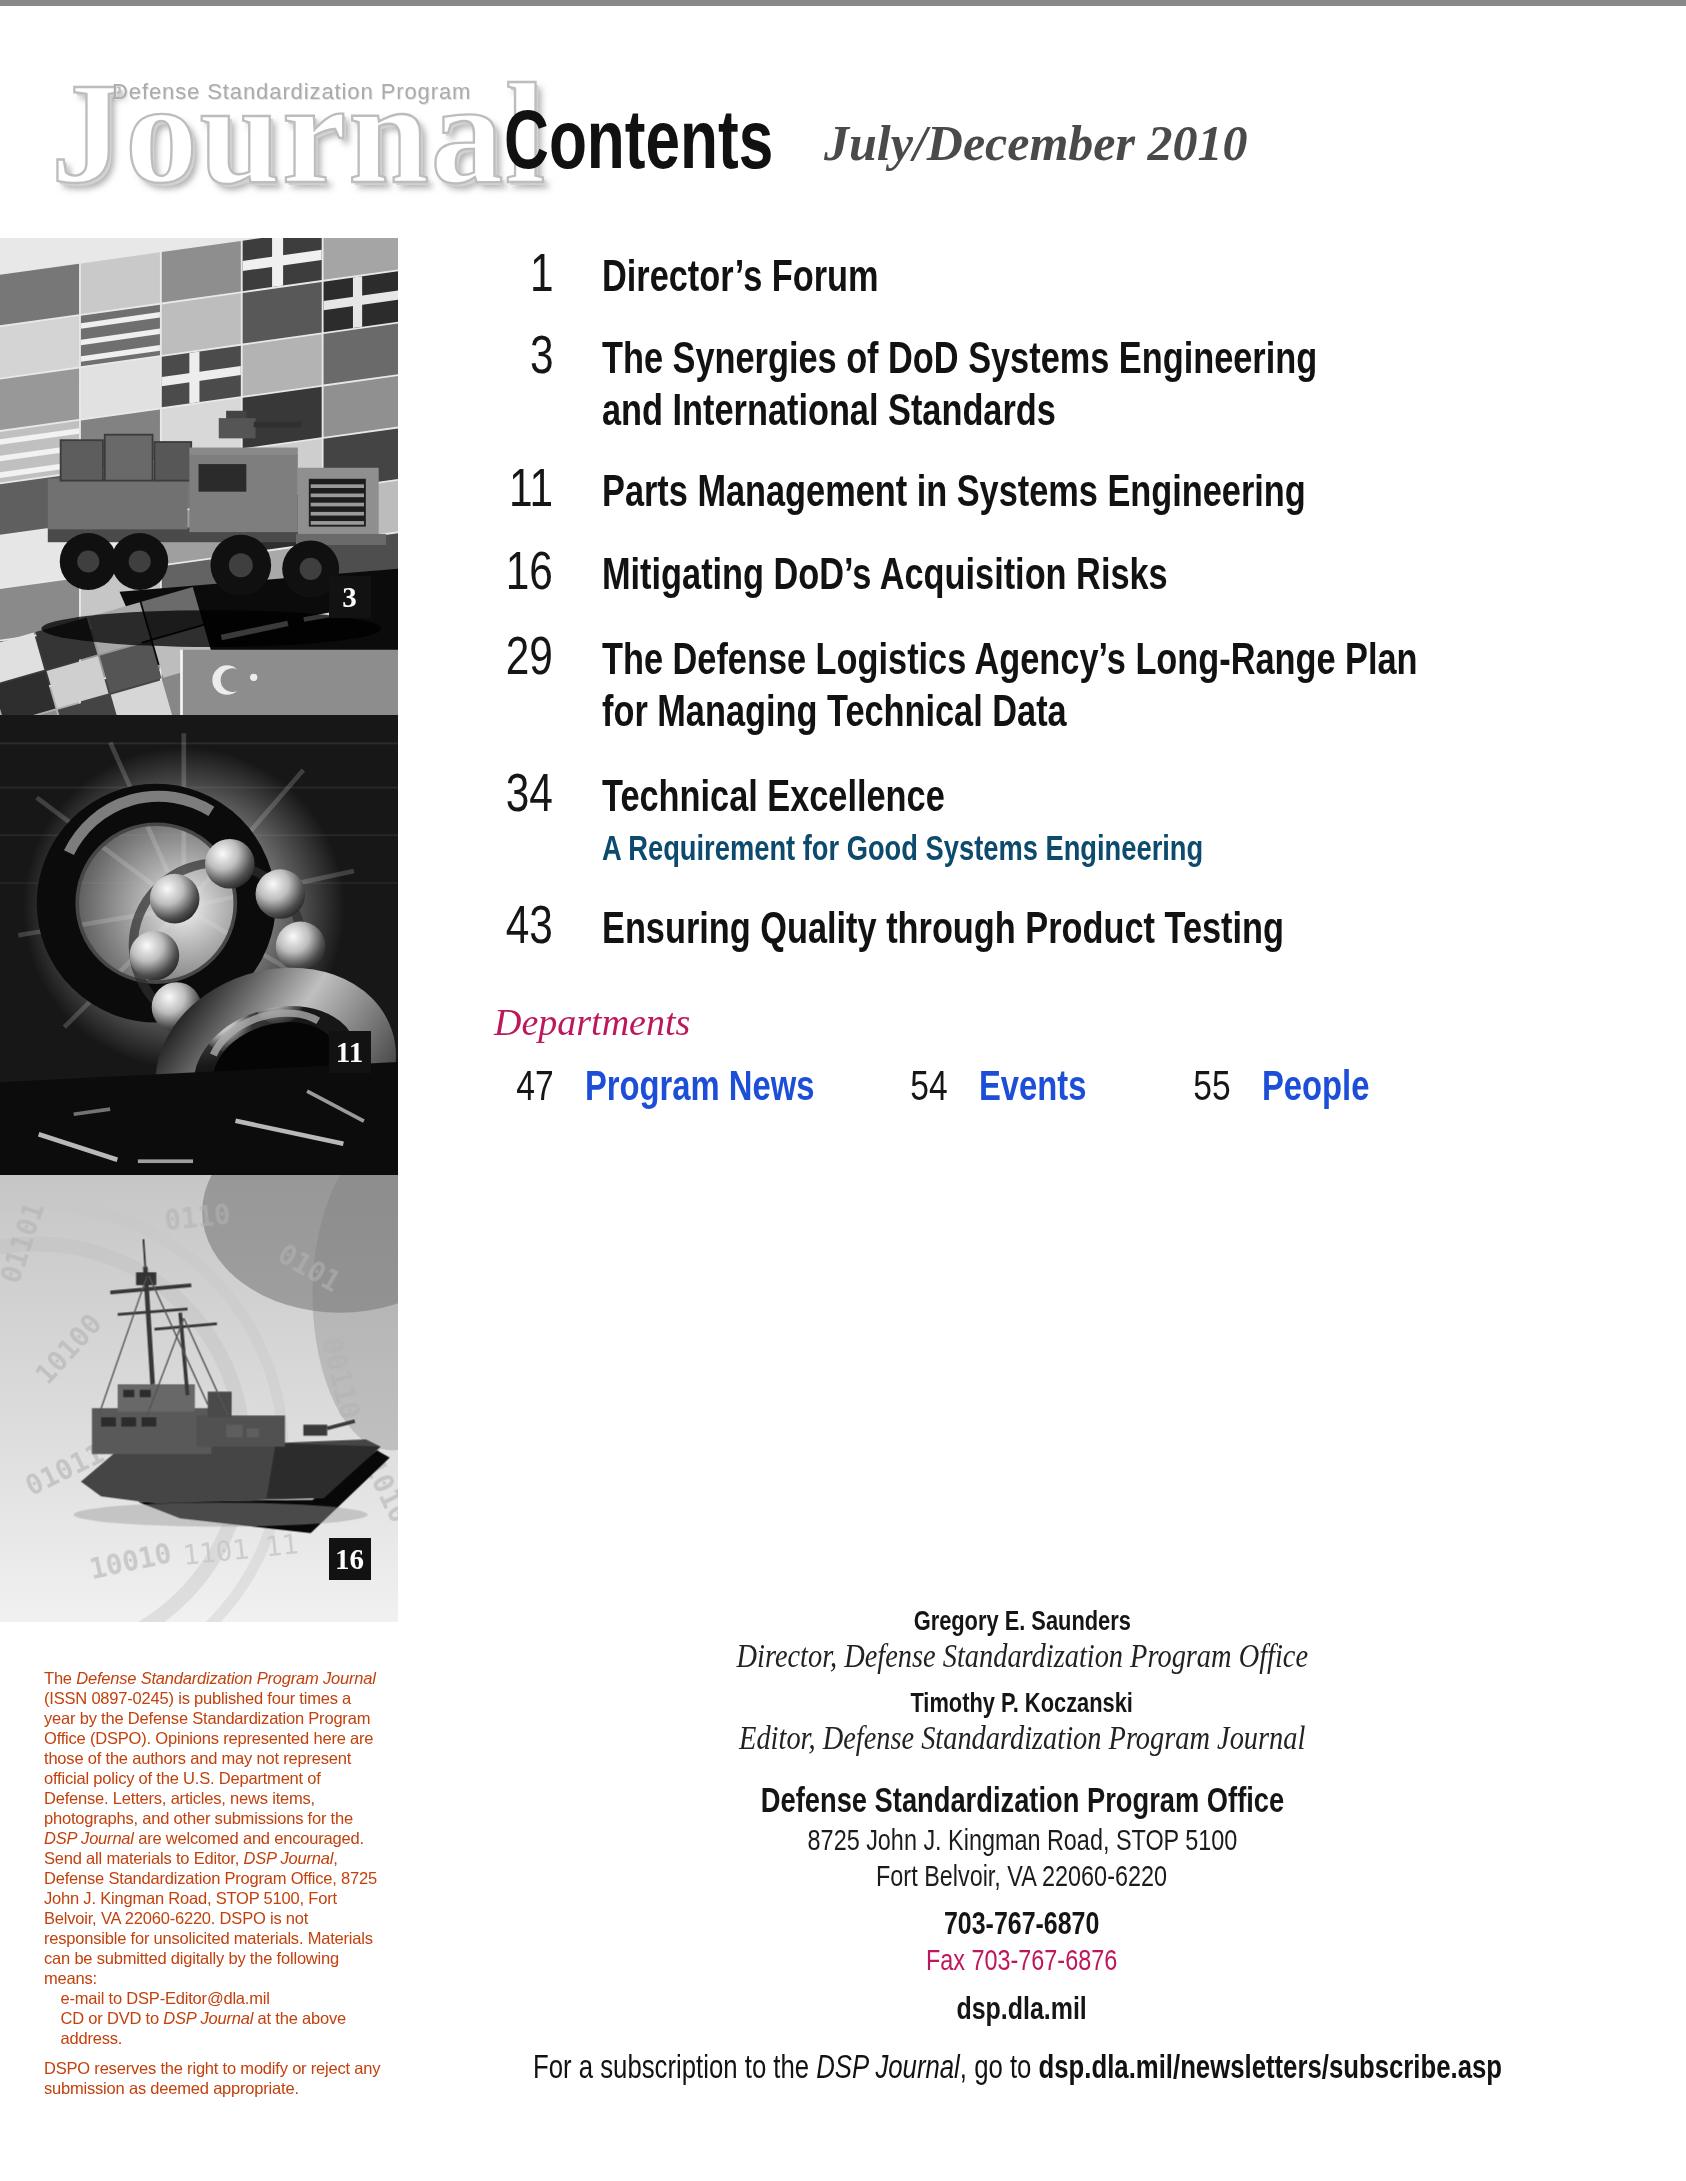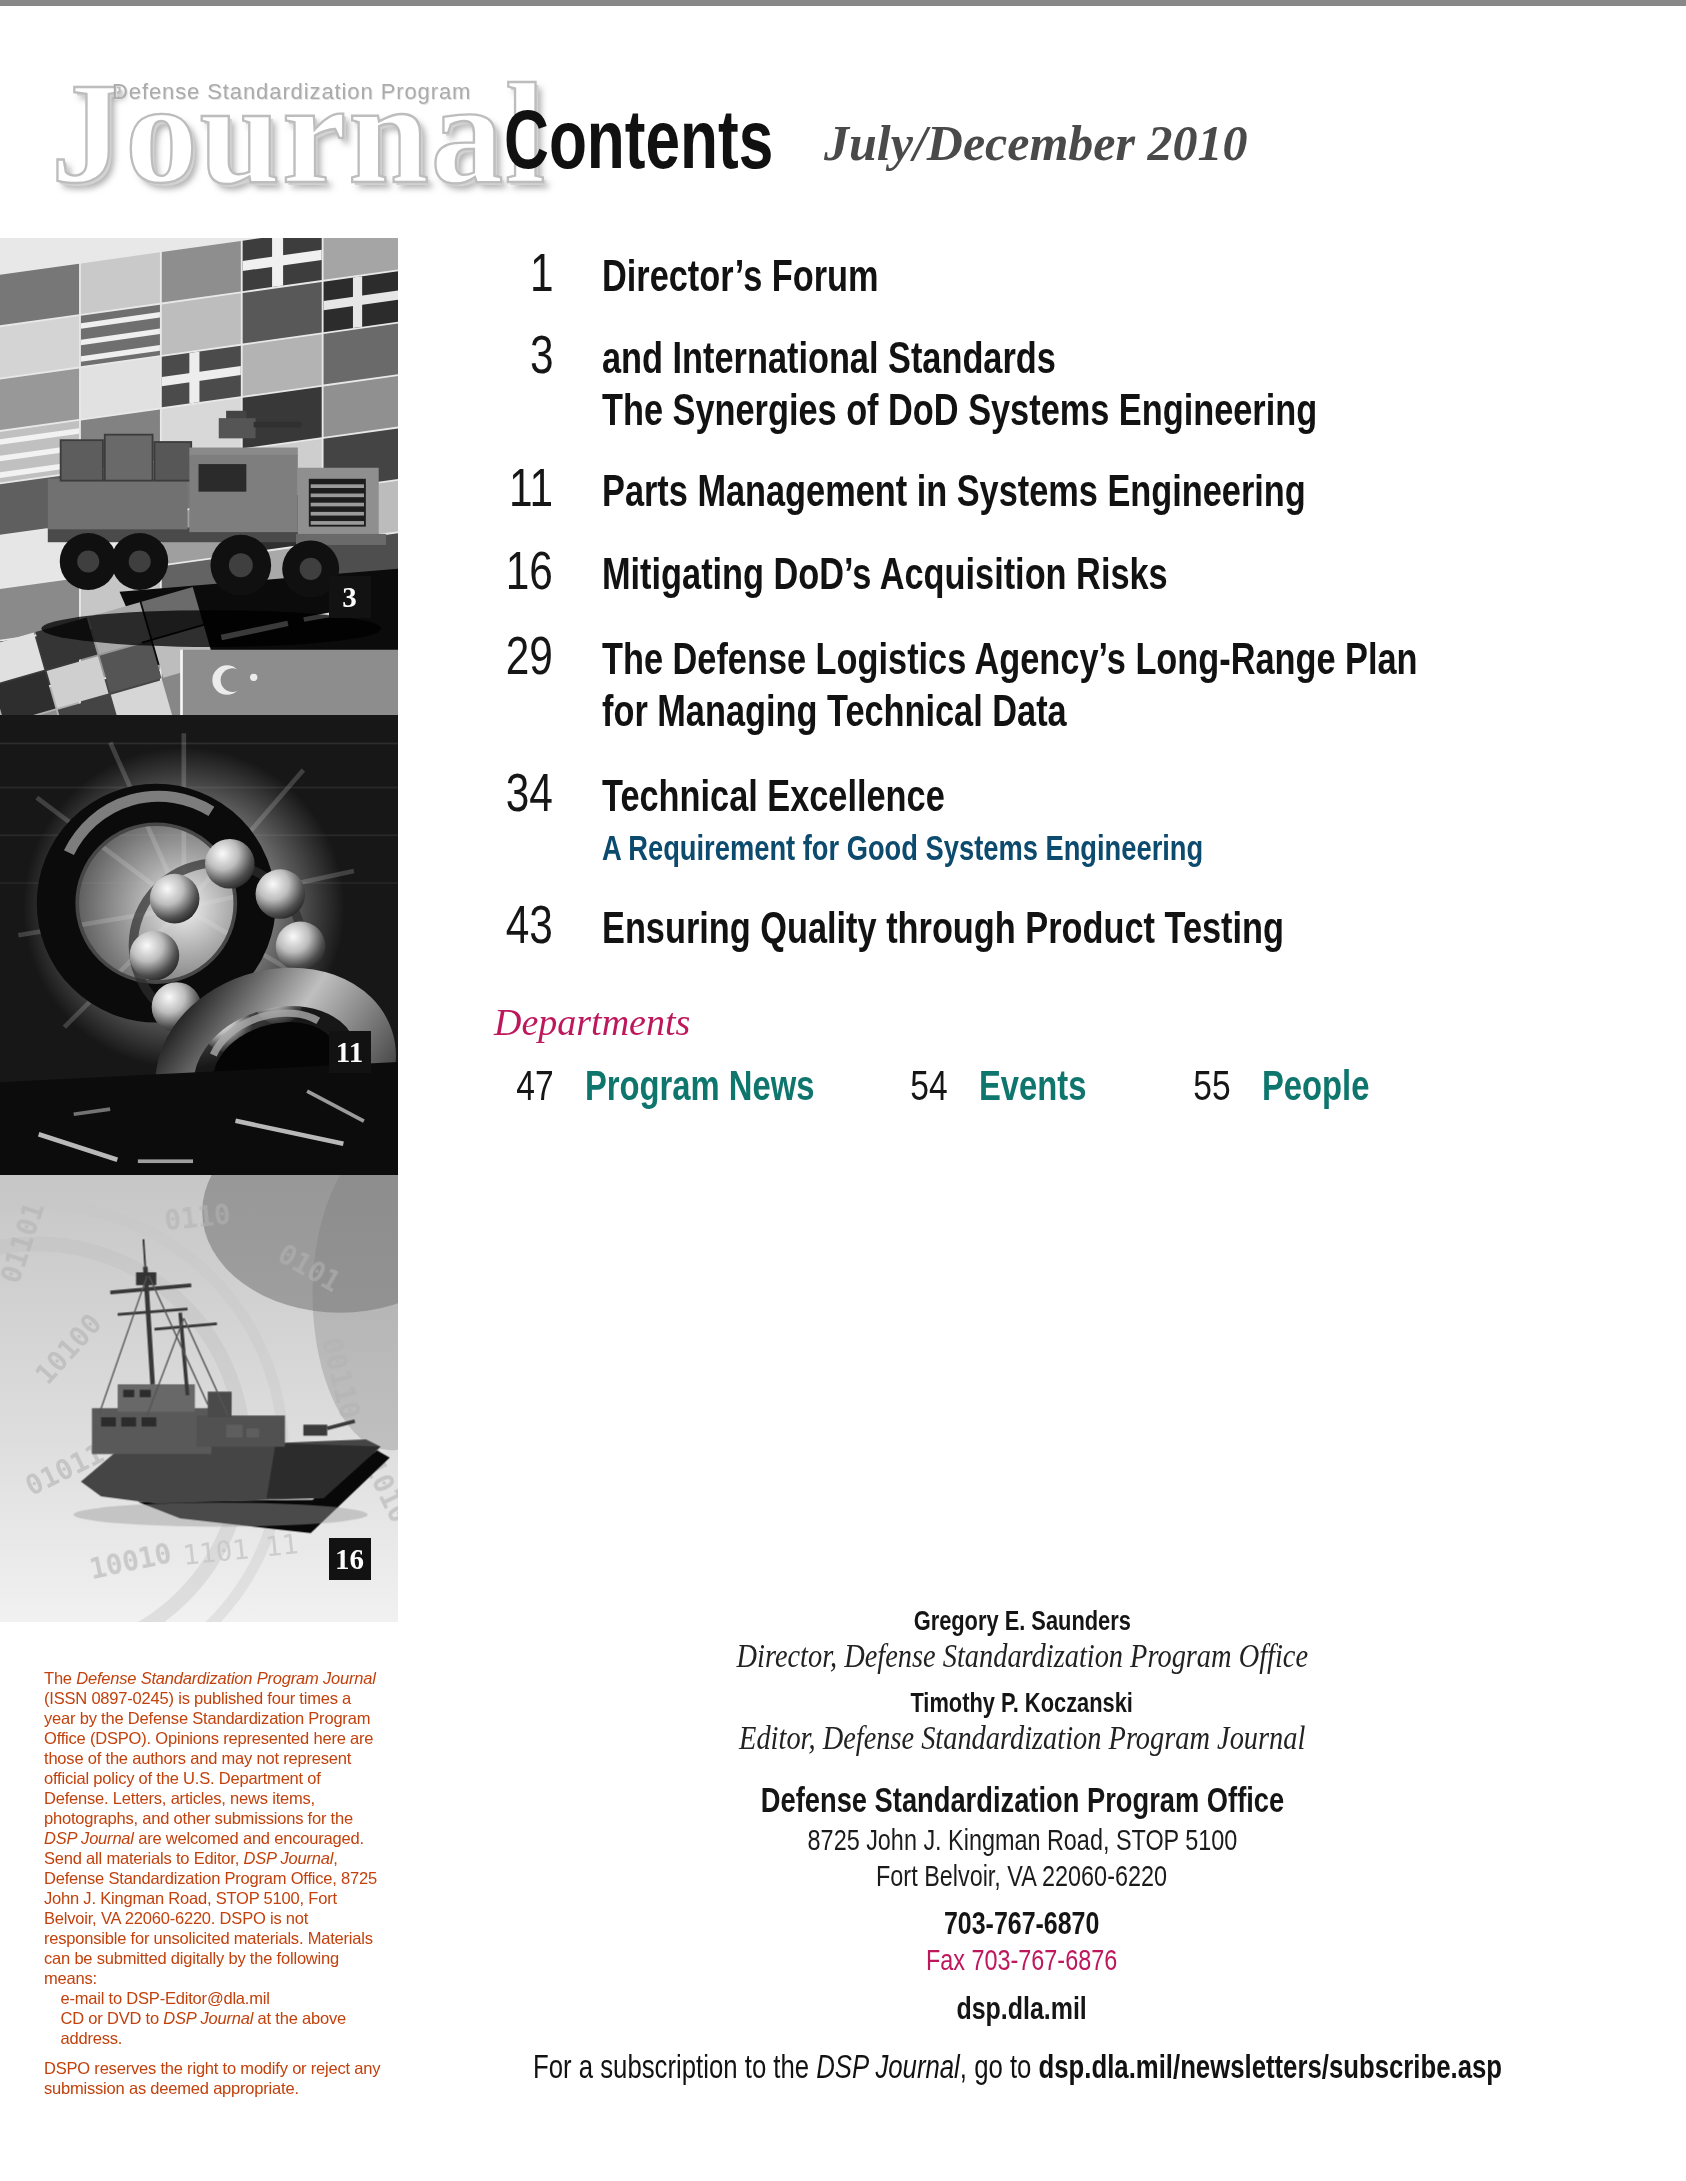--- a/index.html
+++ b/index.html
@@ -45,21 +45,21 @@
   .toc-line{font-size:44px;font-weight:700;line-height:52px;color:#121212;}
   .toc-line:has(> span:empty){display:none;}
   .toc-sub{font-size:35px;font-weight:700;line-height:40px;margin-top:5.5px;color:#0c4a6e;}
   .toc-sub:has(> span:empty){display:none;}
 
   .dept-heading{position:absolute;left:494px;top:997px;margin:0;font-family:"Liberation Serif",serif;
                 font-style:italic;font-weight:400;font-size:38px;line-height:1;color:#be185d;}
   .dept-row{position:absolute;left:0;top:1059px;width:1564px;height:55px;}
   .dept-item{position:absolute;display:flex;align-items:baseline;}
   .dept-num{width:64px;text-align:right;font-size:42px;font-weight:400;line-height:1;color:#161616;}
-  .dept-label{margin-left:31px;font-size:42px;font-weight:700;line-height:1;color:#0f766e;}
+  .dept-label{margin-left:31px;font-size:42px;font-weight:700;line-height:1;color:#1d4ed8;}
 
   
   .staff{position:absolute;left:563px;top:1600px;width:918px;text-align:center;line-height:1.08;}
   .staff-name{font-size:28px;font-weight:700;}
   .staff-role{font-family:"Liberation Serif",serif;font-style:italic;font-size:33px;color:#222;margin-top:2.8px;}
   .mt14{margin-top:13.8px;}
   .staff-office{font-size:35px;font-weight:700;margin-top:24px;}
   .staff-addr{font-size:30px;margin-top:4.6px;color:#1b1b1b;}
   .staff-phone{font-size:32px;font-weight:700;margin-top:13px;}
   .staff-fax{font-size:30px;margin-top:3.7px;color:#be185d;}
@@ -340,22 +340,22 @@
       <span class="toc-num"><span class="cxr">1</span></span>
       <div class="toc-titles">
         <div class="toc-line"><span class="cx">Director’s Forum</span></div>
 
       </div>
     </div>
 
     <div class="toc-row" style="top:322px">
       <span class="toc-num"><span class="cxr">3</span></span>
       <div class="toc-titles">
+        <div class="toc-line"><span class="cx">The Synergies of DoD Systems Engineering</span></div>
         <div class="toc-line"><span class="cx">and International Standards</span></div>
-        <div class="toc-line"><span class="cx">The Synergies of DoD Systems Engineering</span></div>
 
       </div>
     </div>
 
     <div class="toc-row" style="top:455px">
       <span class="toc-num"><span class="cxr">11</span></span>
       <div class="toc-titles">
         <div class="toc-line"><span class="cx">Parts Management in Systems Engineering</span></div>
 
       </div>

